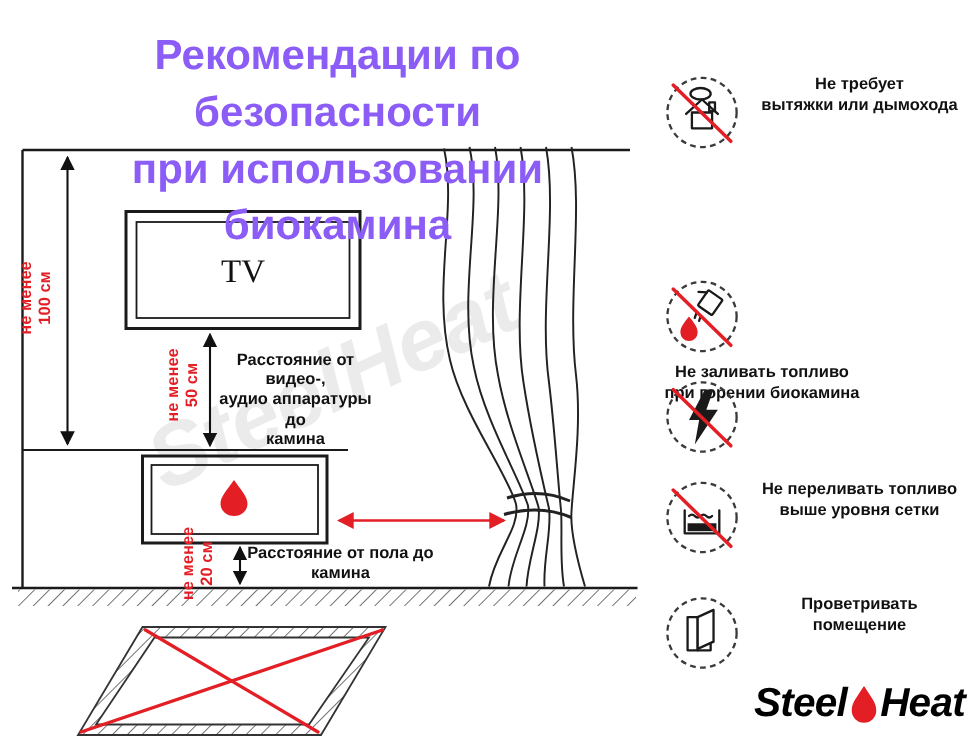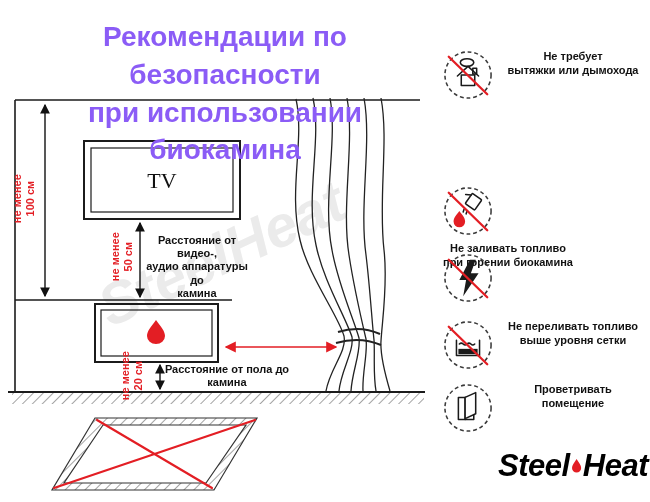--- a/index.html
+++ b/index.html
@@ -24,22 +24,22 @@
   .rot { transform:rotate(-90deg); }
   .recs { position:absolute; left:443px; top:46px; width:204px; height:410px; }
   .rec-row { position:absolute; left:0; width:204px; height:64px; display:flex; align-items:flex-start; gap:6px; }
   .rec-icon { flex:0 0 50px; width:50px; height:50px; }
   .rec-text { flex:1; font-size:11px; font-weight:bold; text-align:center; line-height:1.25; white-space:pre-line; color:#111; }
   .icn-circle { fill:none; stroke:#3a3a3a; stroke-width:1.6; stroke-dasharray:4 3; }
   .slash { stroke:#e31e24; stroke-width:2.4; stroke-linecap:round; }
   .glyph { stroke:#1a1a1a; stroke-width:1.6; fill:none; stroke-linejoin:round; stroke-linecap:round; }
   .logo {
     position:absolute; left:498px; top:448px; width:150px; height:36px;
-    display:flex; align-items:center; justify-content:center;
-    font-style:italic; font-weight:bold; font-size:31px; letter-spacing:-0.5px; color:#000;
+    display:flex; align-items:flex-end; justify-content:center;
+    font-style:italic; font-weight:bold; font-size:27px; letter-spacing:-0.5px; color:#000;
   }
   .logo svg { margin:0 1px; }
 </style>
 </head>
 <body>
 
 <div class="page">
 
   <svg class="art" width="650" height="502" viewBox="0 0 650 502">
     <defs>
@@ -165,21 +165,21 @@
         <circle class="icn-circle" cx="26" cy="26" r="24"></circle>
         <path class="glyph" d="M14,21 V37 H38 V21" stroke-width="1.8"></path>
         <rect x="16" y="30" width="20" height="5.5" fill="#1a1a1a"></rect>
         <path class="glyph" d="M17,25 q2,-2 4,0 q2,2 4,0 q2,-2 4,0 q2,2 4,0" stroke-width="1.3"></path>
         <line class="slash" x1="6" y1="7" x2="46" y2="46"></line>
       </svg>
       <div class="rec-text">Не переливать топливо
 выше уровня сетки</div>
     </div>
 
-    <div class="rec-row" style="top:337px;">
+    <div class="rec-row" style="top:351px;">
       <svg class="rec-icon" viewBox="0 0 52 52">
         <circle class="icn-circle" cx="26" cy="26" r="24"></circle>
         <g class="glyph">
           <rect x="16" y="15" width="16" height="23"></rect>
           <line x1="23" y1="15" x2="23" y2="38"></line>
           <polygon points="23,15 34,10 34,32 23,37" fill="#fff"></polygon>
         </g>
       </svg>
       <div class="rec-text">Проветривать
 помещение</div>

